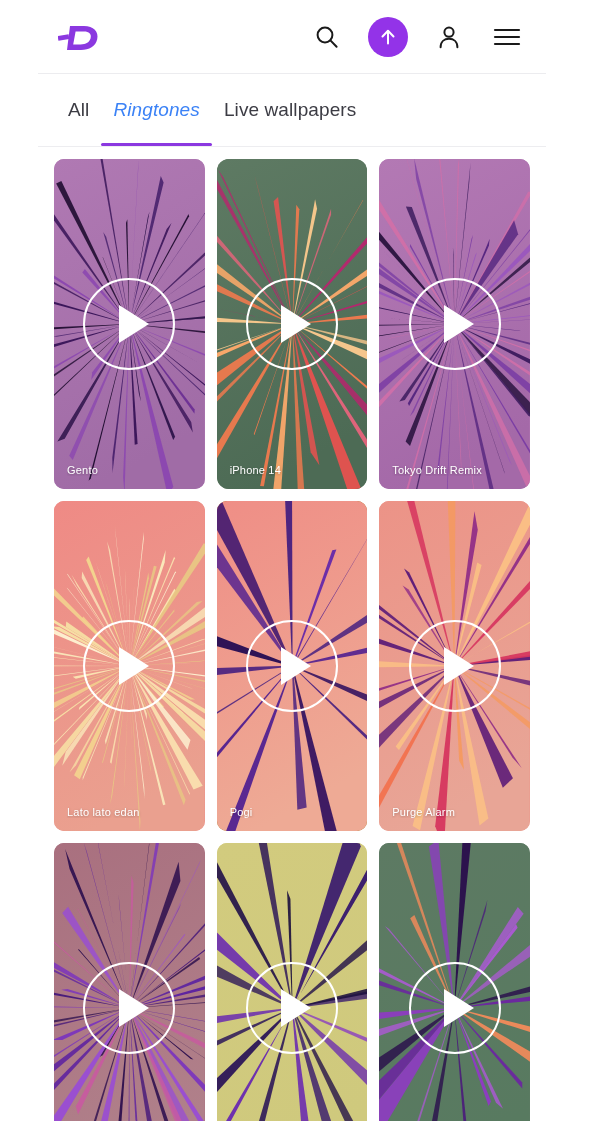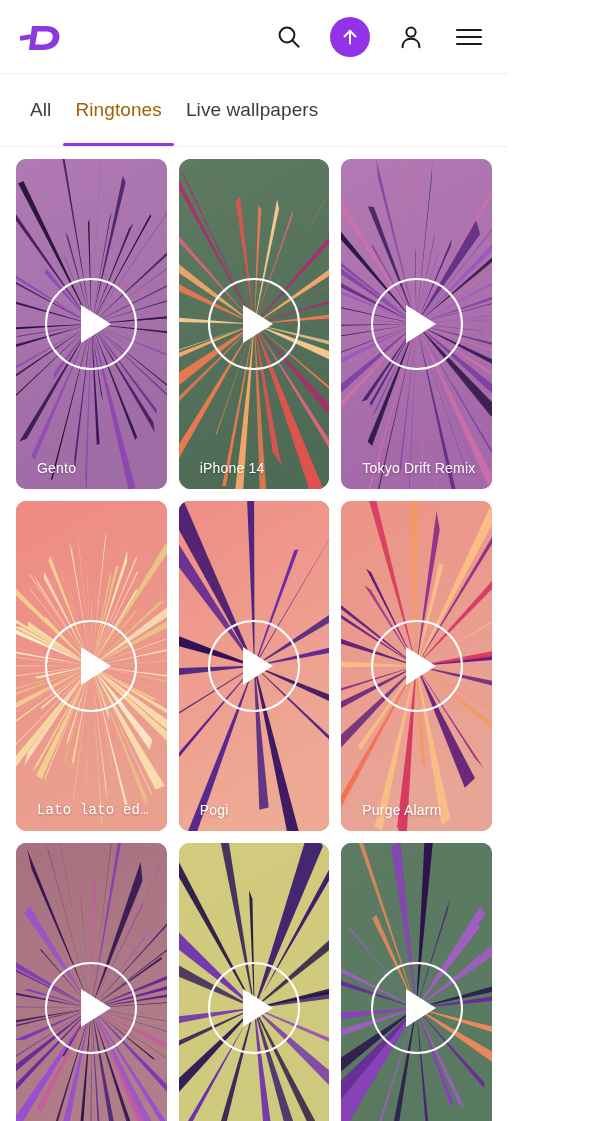--- a/index.html
+++ b/index.html
@@ -7,21 +7,21 @@
   html, body {
     width: 600px;
     height: 1121px;
     overflow: hidden;
     background: #ffffff;
     font-family: "Liberation Sans", sans-serif;
     -webkit-font-smoothing: antialiased;
   }
 
   
-  #app { width: 508px; height: 1121px; position: relative; background:#fff; }
+  #app { width: 508px; height: 1121px; position: relative; background:#fff;margin-left:38px; }
 
   .header {
     height: 74px;
     width: 100%;
     display: flex;
     align-items: center;
     padding: 0 22px 0 20px;
     border-bottom: 1px solid #ececef;
     background: #fff;
     position: relative;
@@ -64,21 +64,21 @@
     align-items: center;
     padding: 0 12px;
     font-size: 19px;
     color: #3c3c44;
     cursor: pointer;
     white-space: nowrap;
     letter-spacing: 0.1px;
     background: none; border: none;
     font-family: "Liberation Sans", sans-serif;
   }
-  .tab.active { color: #a16207; }
+  .tab.active { color: #3b82f6; font-style: italic; }
   .tab.active::after {
     content: "";
     position: absolute;
     left: 0; right: 0; bottom: 0;
     height: 3px;
     background: #8b38e0;
     border-radius: 2px;
   }
 
   
@@ -112,25 +112,25 @@
   .play-tri {
     width: 0; height: 0;
     border-left: 30px solid #ffffff;
     border-top: 19px solid transparent;
     border-bottom: 19px solid transparent;
     margin-left: 9px;
   }
 
   .card-title {
     position: absolute;
-    left: 21px;
+    left: 13px;
     bottom: 13px;
     right: 10px;
     color: #ffffff;
-    font-size: 14px;
+    font-size: 11px;
     letter-spacing: 0.2px;
     text-shadow: 0 1px 3px rgba(0,0,0,0.28);
     white-space: nowrap;
     overflow: hidden;
     text-overflow: ellipsis;
   }
 </style>
 </head>
 <body>
 
@@ -376,21 +376,21 @@
             <path d="M93.8,164.4 L227.0,125.1 L233.3,128.1 L93.8,164.5 Z" fill="#7b3ea4" opacity="0.79"></path>
             <path d="M93.8,164.6 L205.4,139.4 L211.0,139.2 L93.8,164.6 Z" fill="#55267f" opacity="0.96"></path>
             <path d="M93.9,164.8 L298.3,145.6 L291.5,147.8 L93.9,164.9 Z" fill="#9a57bd" opacity="0.94"></path>
           </g>
         </svg>
         <div class="play">
           <div class="play-tri"></div>
         </div>
         <div class="card-title">Tokyo Drift Remix</div>
       </div>
-      <div class="card" style="background: rgb(239, 138, 133); font-family: Liberation Mono, monospace;">
+      <div class="card" style="background: rgb(239, 138, 133);">
         <svg class="art" viewBox="0 0 184 330" preserveAspectRatio="none">
           <defs>
             <linearGradient id="bg58" x1="0" y1="0" x2="0.25" y2="1">
               <stop offset="0" stop-color="#ef8a85"></stop>
               <stop offset="1" stop-color="#eaa08f"></stop>
             </linearGradient>
           </defs>
           <rect x="0" y="0" width="184" height="330" fill="url(#bg58)"></rect>
           <g>
             <path d="M93.4,164.9 L169.5,162.0 L159.2,162.6 L93.4,165.0 Z" fill="#fae8ba" opacity="0.95"></path>

